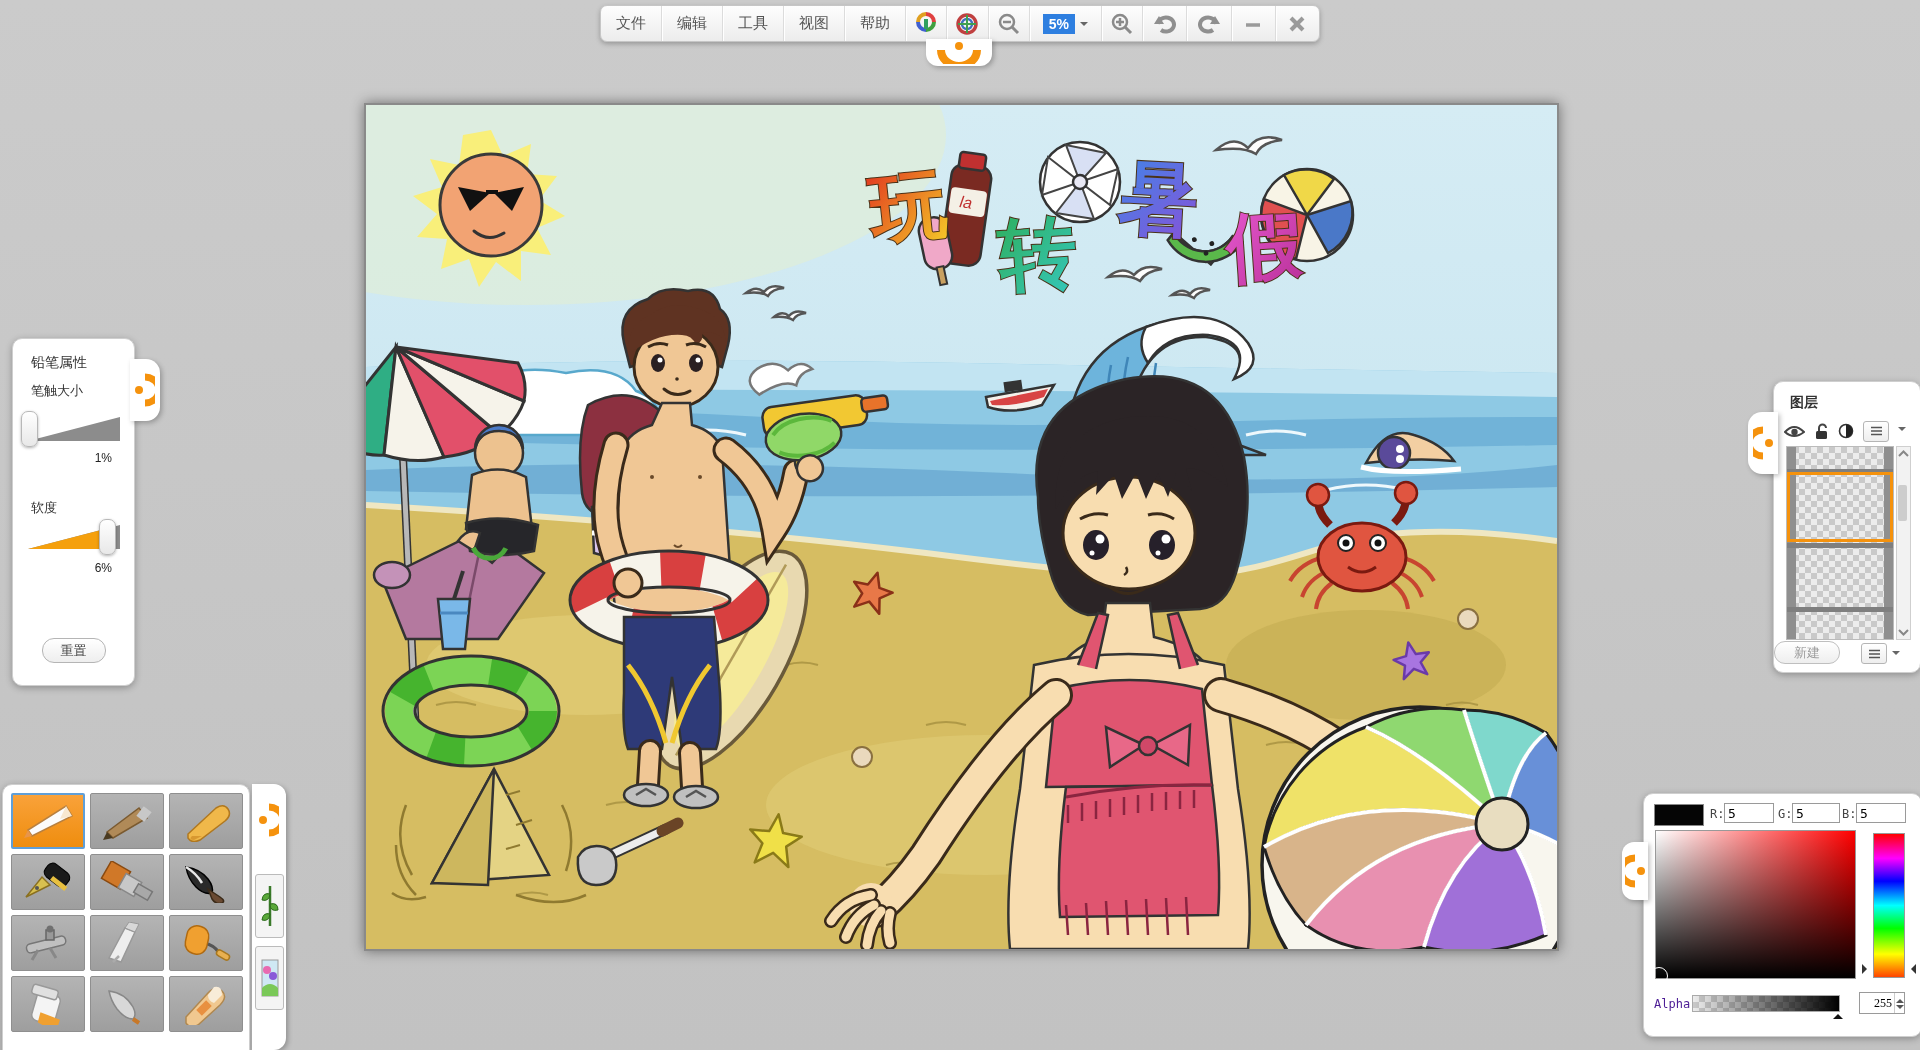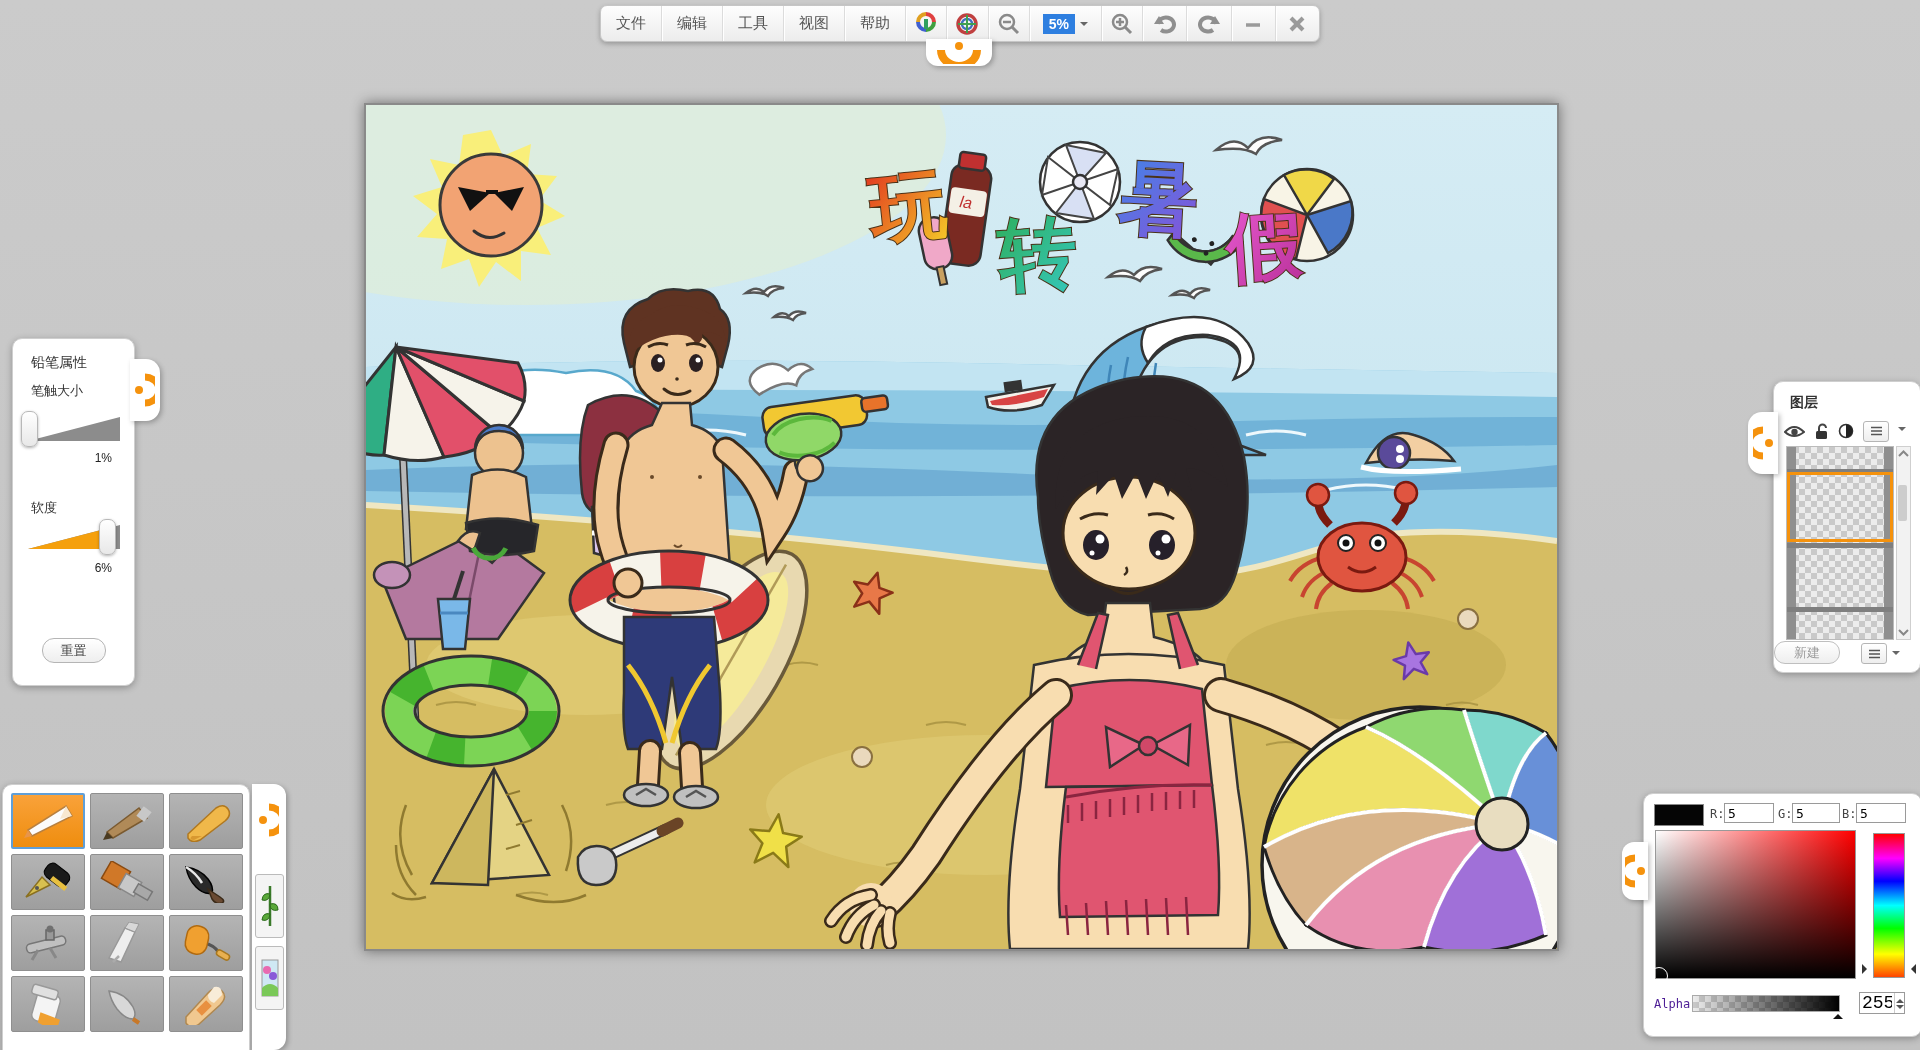--- a/index.html
+++ b/index.html
@@ -84,21 +84,21 @@
   #hue-bar{position:absolute;left:229px;top:39px;width:30px;height:143px;border:1px solid #999;
            background:linear-gradient(to bottom,#f00 0%,#f0f 17%,#00f 33%,#0ff 50%,#0f0 66%,#ff0 84%,#f40 100%);}
   .hue-mark{position:absolute;width:0;height:0;border:5px solid transparent;}
   #hue-mark-l{left:218px;top:170px;border-left-color:#333;}
   #hue-mark-r{left:262px;top:170px;border-right-color:#333;}
   #alpha-label{position:absolute;left:10px;top:203px;color:#4c1d95;font-family:"DejaVu Sans Mono",monospace;font-size:12px;}
   #alpha-slider{position:absolute;left:48px;top:201px;width:146px;height:15px;border:1px solid #aaa;}
   #alpha-grad{position:absolute;inset:0;background:linear-gradient(to right,rgba(0,0,0,0),#000);}
   #alpha-mark{position:absolute;right:-4px;bottom:-8px;width:0;height:0;border:5px solid transparent;border-bottom-color:#111;}
   #alpha-box{position:absolute;left:215px;top:198px;width:44px;height:20px;border:1px solid #9a9a9a;display:flex;}
-  #alpha-box input{width:30px;border:none;font-size:18px;text-align:right;font-family:Liberation Mono, monospace;outline:none;}
+  #alpha-box input{width:30px;border:none;font-size:12px;text-align:right;font-family:Liberation Serif, serif;outline:none;}
   .spin{display:flex;flex-direction:column;justify-content:space-between;padding:2px 1px;border-left:1px solid #ccc;}
   .spin i{width:0;height:0;border:4px solid transparent;display:block;}
   .spin .up{border-bottom-color:#555;margin-bottom:1px;}
   .spin .dn{border-top-color:#555;margin-top:1px;}
   #color-grip{left:-22px;top:48px;width:26px;height:58px;border-radius:12px 0 0 12px;}
 
   
   #canvas-frame{position:absolute;left:364px;top:103px;width:1191px;height:844px;border:2px solid #8a8a8a;
                 box-shadow:0 0 12px rgba(0,0,0,.45);background:#cfeaf2;}
   #canvas-frame svg{display:block;}

